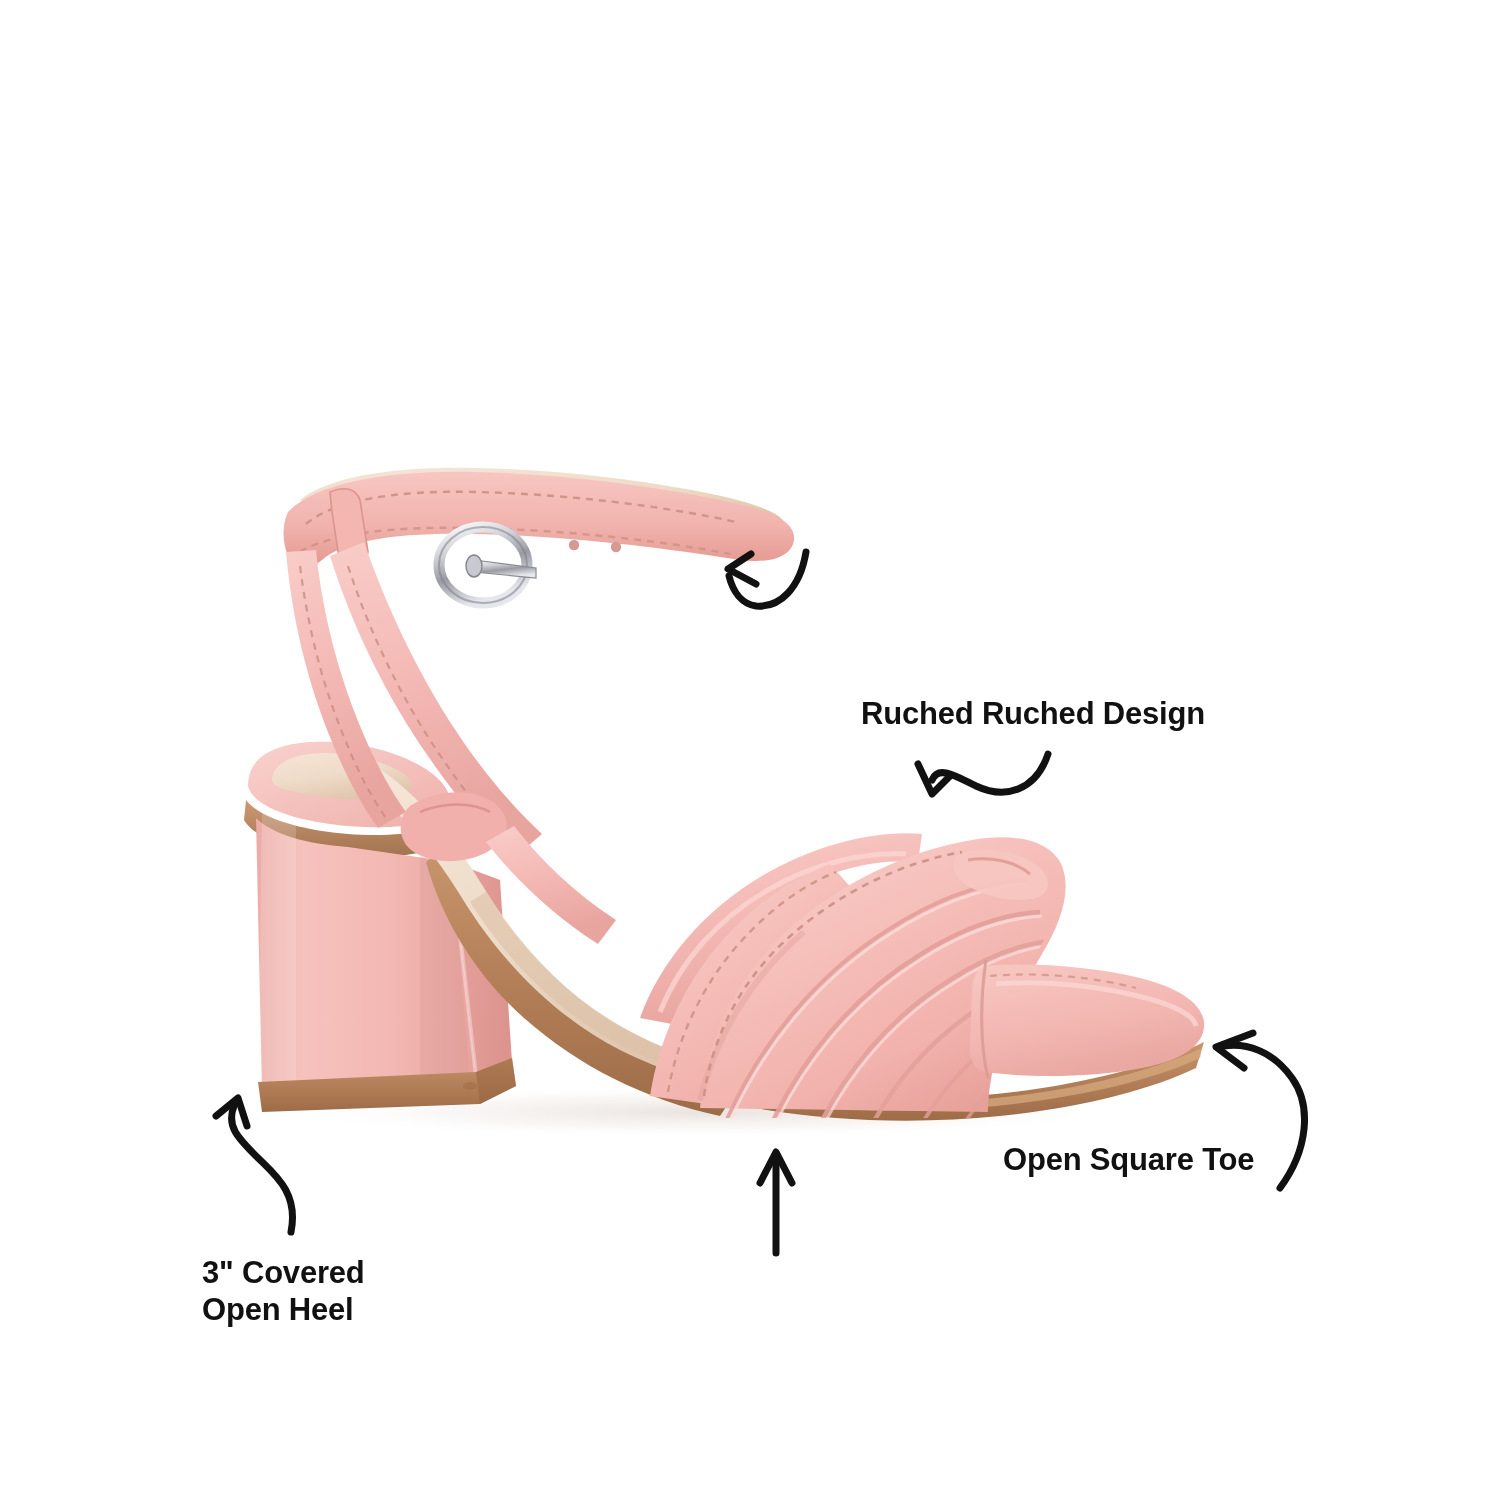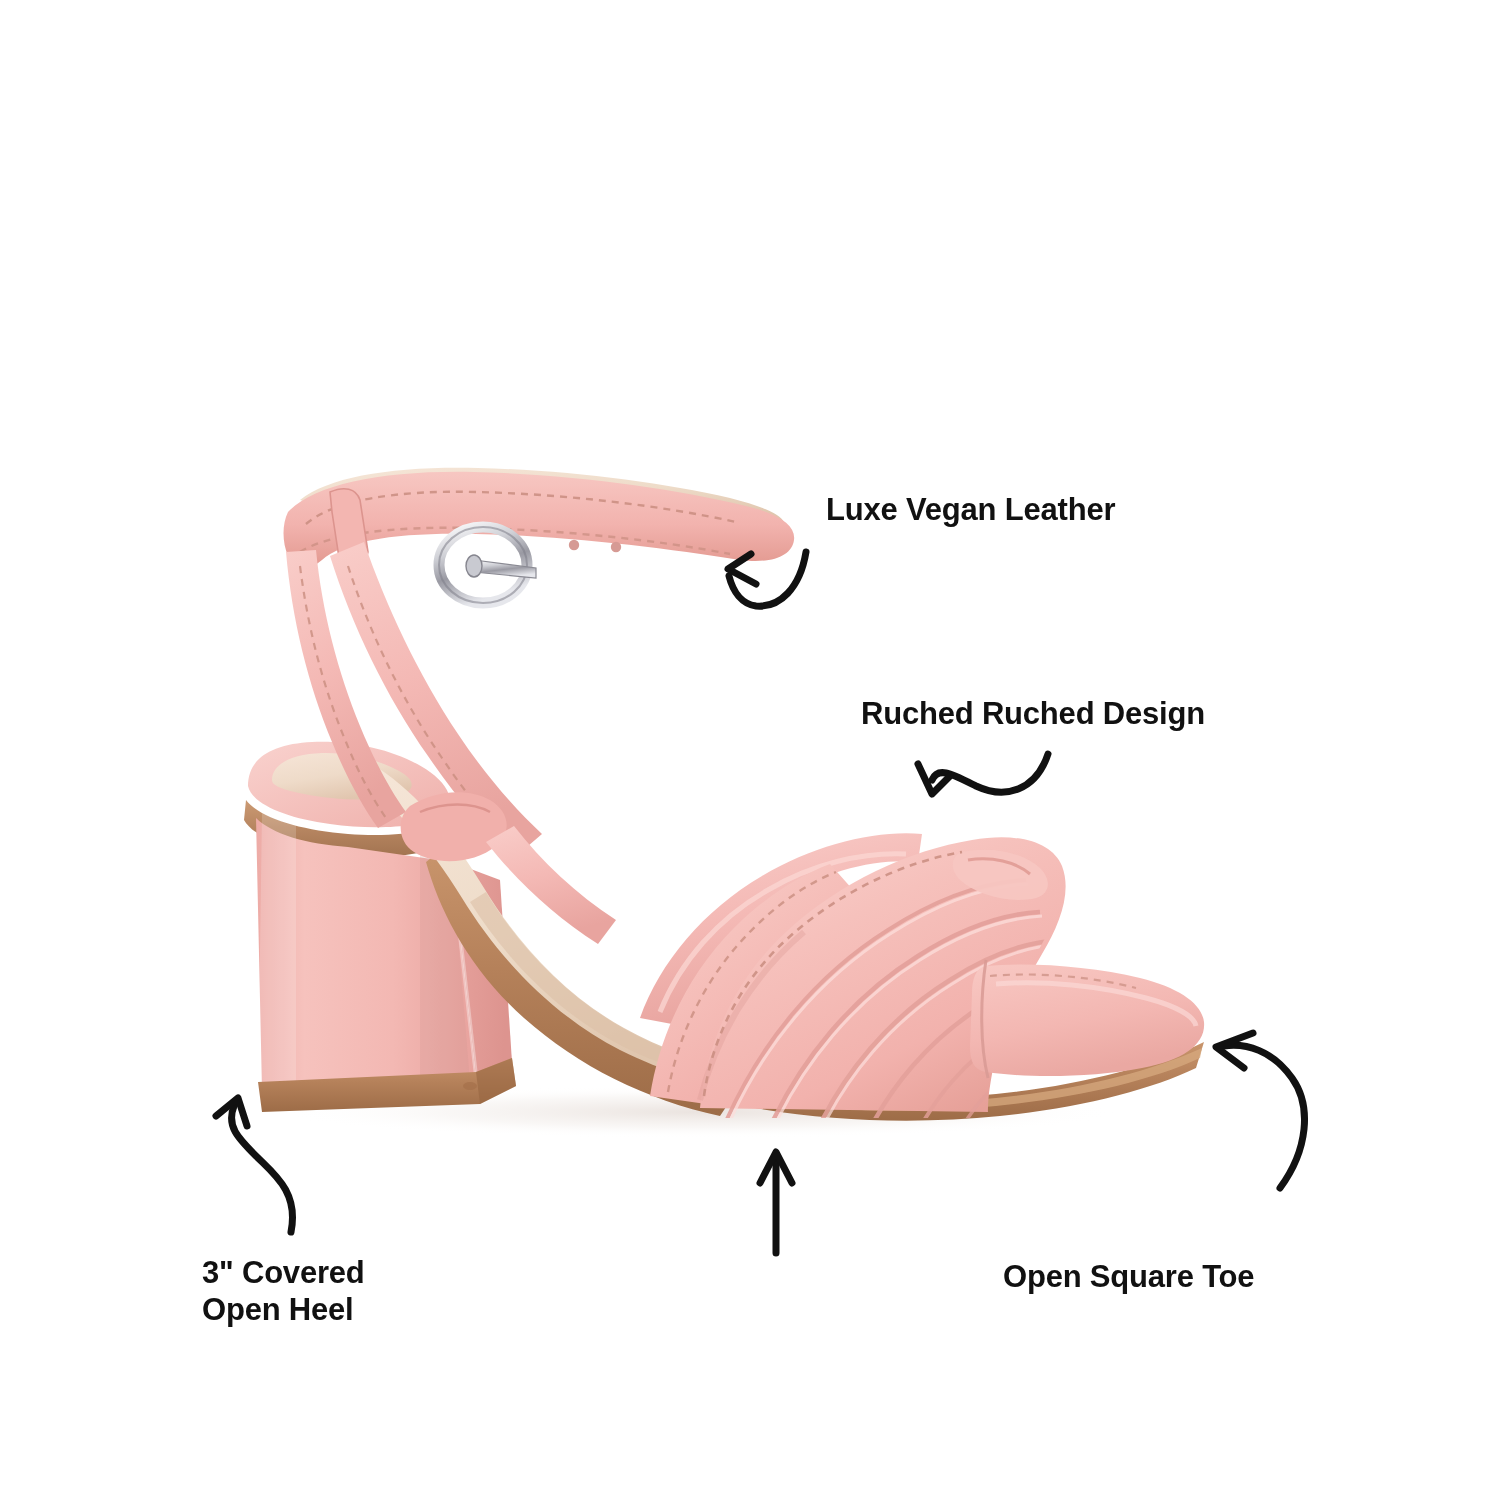--- a/index.html
+++ b/index.html
@@ -37,21 +37,21 @@
     top: 492px;
     font-size: 31px;
   }
   #label-unique-ruched-design {
     left: 861px;
     top: 696px;
     font-size: 31px;
   }
   #label-open-square-toe {
     left: 1003px;
-    top: 1259px;
+    top: 1142px;
     font-size: 31px;
   }
   #label-supportive-strap {
     left: 560px;
     top: 1266px;
     font-size: 31px;
   }
   #label-block-heel {
     left: 202px;
     top: 1255px;
@@ -295,21 +295,20 @@
       <path d="M1253 1033 L1216 1047 L1244 1068" stroke-width="7"></path>
 
       <path d="M776 1253 L776 1160"></path>
       <path d="M760 1183 L776 1152 L792 1183" stroke-width="7"></path>
 
       <path d="M291 1232 C299 1192 274 1174 256 1156 C238 1138 226 1126 234 1106"></path>
       <path d="M216 1116 L238 1098 L247 1126" stroke-width="7"></path>
     </g>
   </svg>
 
-  <div class="callout" id="label-luxe-vegan-leather">Luxe Vegan Leather</div>
 
   <div class="callout" id="label-unique-ruched-design">Ruched Ruched Design</div>
 
   <div class="callout" id="label-open-square-toe">Open Square Toe</div>
 
 
   <div class="callout" id="label-block-heel"><span>3" Covered</span><br><span>Open Heel</span></div>
 
 </div>
 

